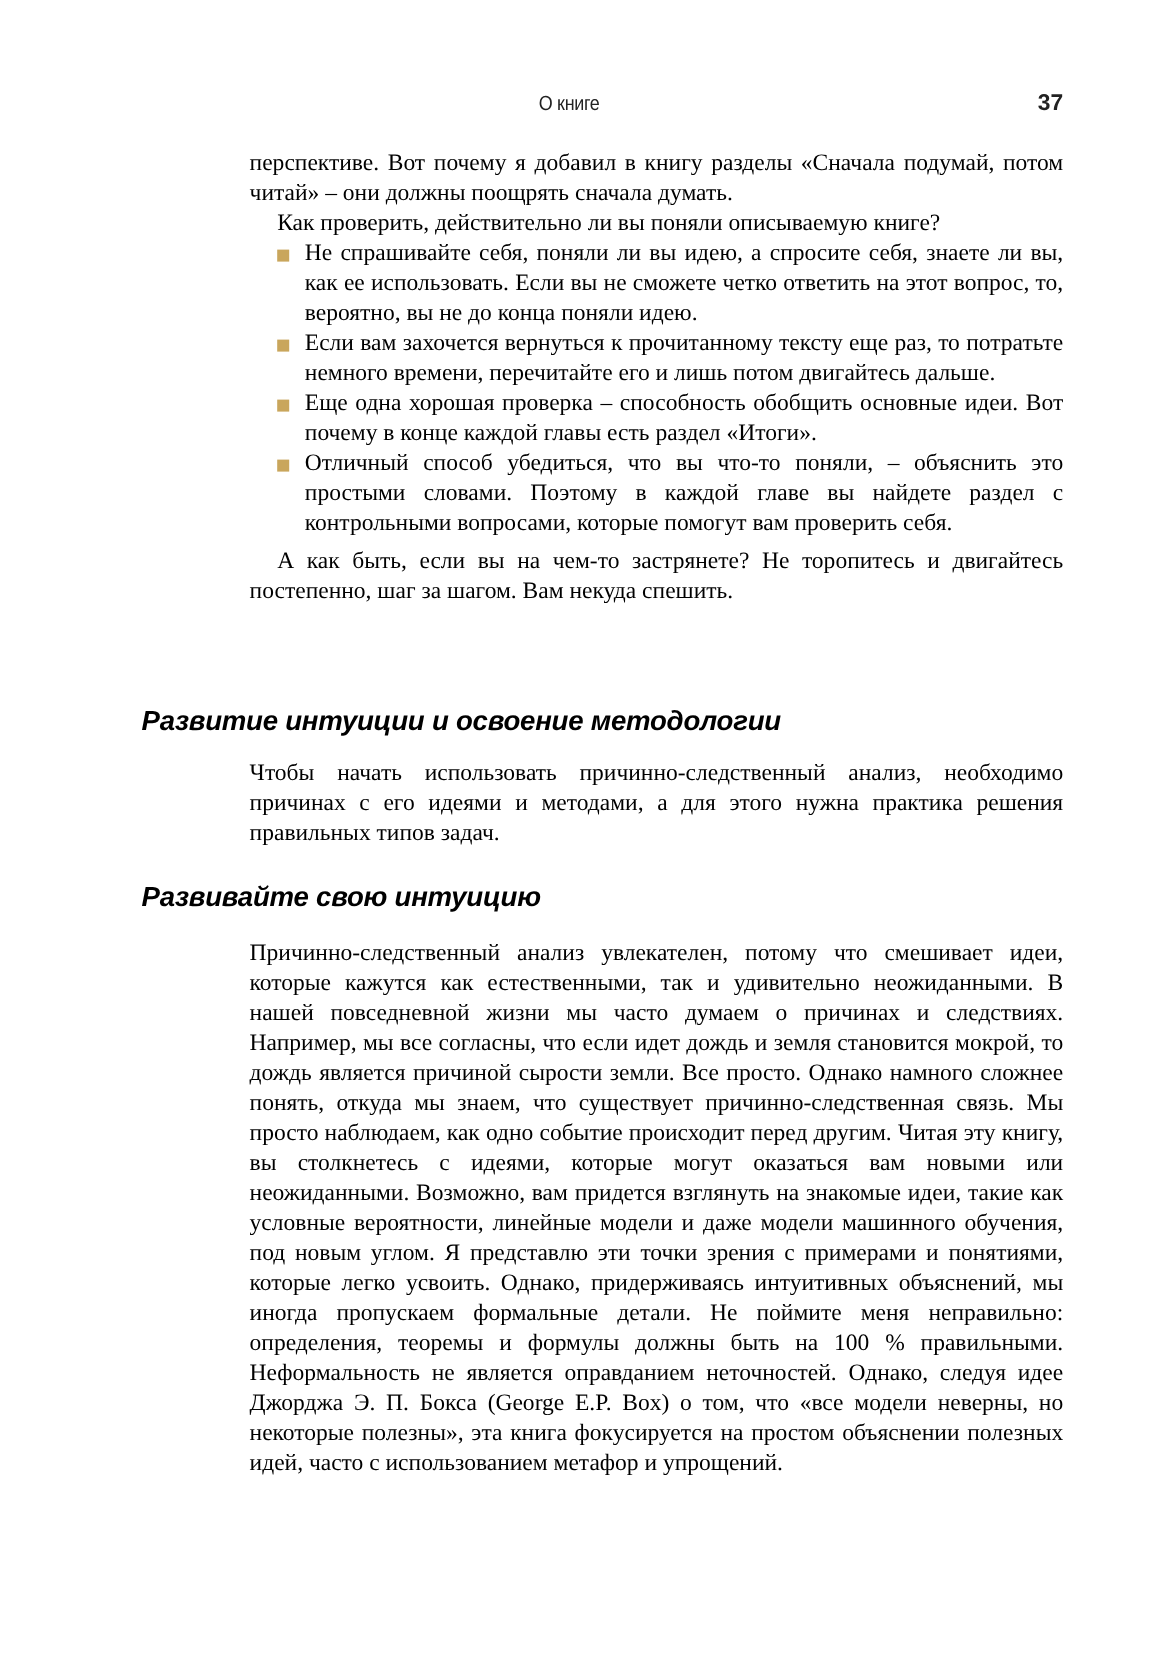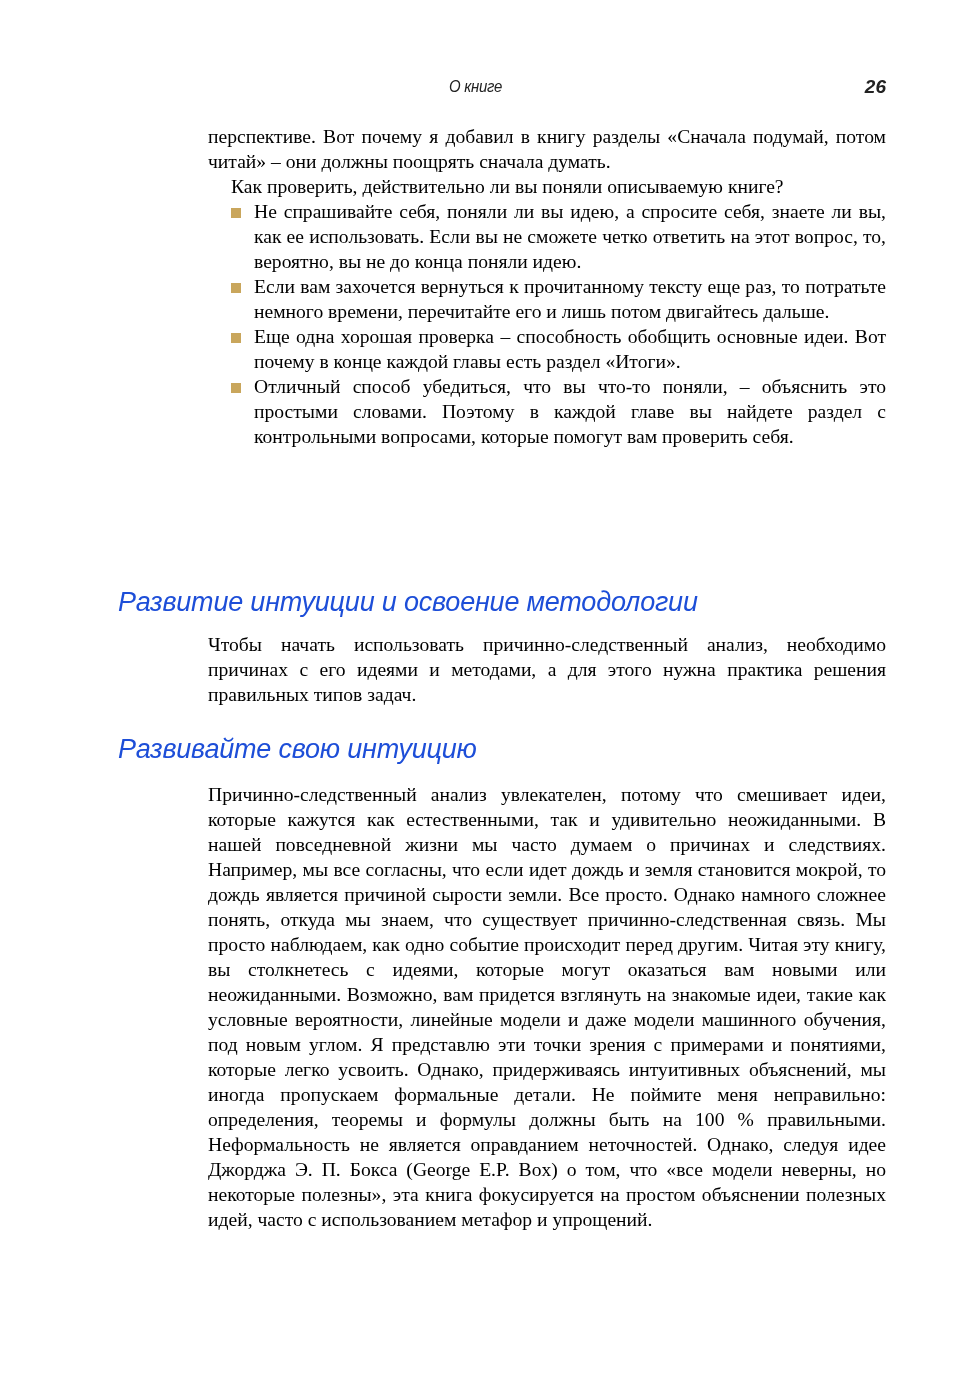--- a/index.html
+++ b/index.html
@@ -1,21 +1,20 @@
 <!DOCTYPE html>
 <html><head>
   <meta charset="utf-8">
   <style>
     html, body { margin: 0; padding: 0; background: #ffffff; }
     body { width: 974px; height: 1388px; position: relative; overflow: hidden; }
     .page { position: absolute; left: 0; top: 0; width: 974px; height: 1388px; }
     .running-head {
       position: absolute; top: 77px; left: 0; width: 974px; height: 26px;
       font-family: "Liberation Sans", sans-serif;
-      font-style: italic;
     }
     .rh-title {
       position: absolute; left: 449px; top: 0;
       font-size: 17px; color: #222; letter-spacing: -0.3px;
       transform: scaleX(0.88); transform-origin: left top;
     }
     .rh-num {
       position: absolute; right: 88px; top: -1px;
       font-size: 19px; font-weight: bold; color: #222;
     }
@@ -29,33 +28,33 @@
     .indent { text-indent: 23px; }
     ul.bullets { list-style: none; margin: 0; padding: 0; }
     ul.bullets li { position: relative; padding-left: 46px; }
     ul.bullets li .bullet {
       position: absolute; left: 23px; top: 9px; width: 10px; height: 10px;
       background: #c9a65c;
     }
     .heading {
       position: absolute; left: 118px;
       font-family: "Liberation Sans", sans-serif;
-      font-weight: normal; font-style: italic;
-      font-size: 27px; color: #1d4ed8; letter-spacing: -0.2px;
+      font-weight: bold; font-style: italic;
+      font-size: 23px; color: #000000; letter-spacing: -0.2px;
       white-space: nowrap;
     }
   </style>
 </head>
 <body>
 
 <div class="page">
 
   <div class="running-head">
     <span class="rh-title">О книге</span>
-    <span class="rh-num">26</span>
+    <span class="rh-num">37</span>
   </div>
 
   <div class="block body-text" style="top:124px;">
     <p>перспективе. Вот почему я добавил в книгу разделы «Сначала подумай, потом читай» – они должны поощрять сначала думать.</p>
     <p class="indent">Как проверить, действительно ли вы поняли описываемую книге?</p>
     <ul class="bullets">
       <li>
         <span class="bullet"></span>
         <span>Не спрашивайте себя, поняли ли вы идею, а спросите себя, знаете ли вы, как ее использовать. Если вы не сможете четко ответить на этот вопрос, то, вероятно, вы не до конца поняли идею.</span>
       </li>
@@ -65,20 +64,21 @@
       </li>
       <li>
         <span class="bullet"></span>
         <span>Еще одна хорошая проверка – способность обобщить основные идеи. Вот почему в конце каждой главы есть раздел «Итоги».</span>
       </li>
       <li>
         <span class="bullet"></span>
         <span>Отличный способ убедиться, что вы что-то поняли, – объяснить это простыми словами. Поэтому в каждой главе вы найдете раздел с контрольными вопросами, которые помогут вам проверить себя.</span>
       </li>
     </ul>
+    <p class="indent" style="margin-top:6px;">А как быть, если вы на чем-то застрянете? Не торопитесь и двигайтесь постепенно, шаг за шагом. Вам некуда спешить.</p>
   </div>
 
   <h2 class="heading" style="top:587px; margin:0;">Развитие интуиции и освоение методологии</h2>
 
   <div class="block body-text" style="top:632px;">
     <p>Чтобы начать использовать причинно-следственный анализ, необходимо причинах с его идеями и методами, а для этого нужна практика решения правильных типов задач.</p>
   </div>
 
   <h2 class="heading" style="top:734px; margin:0;">Развивайте свою интуицию</h2>
 

